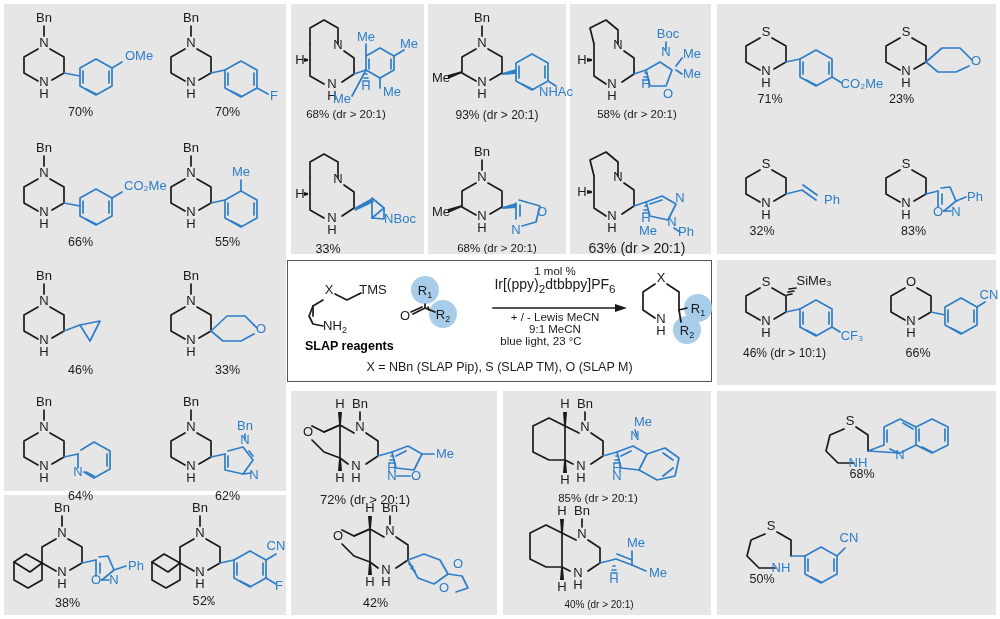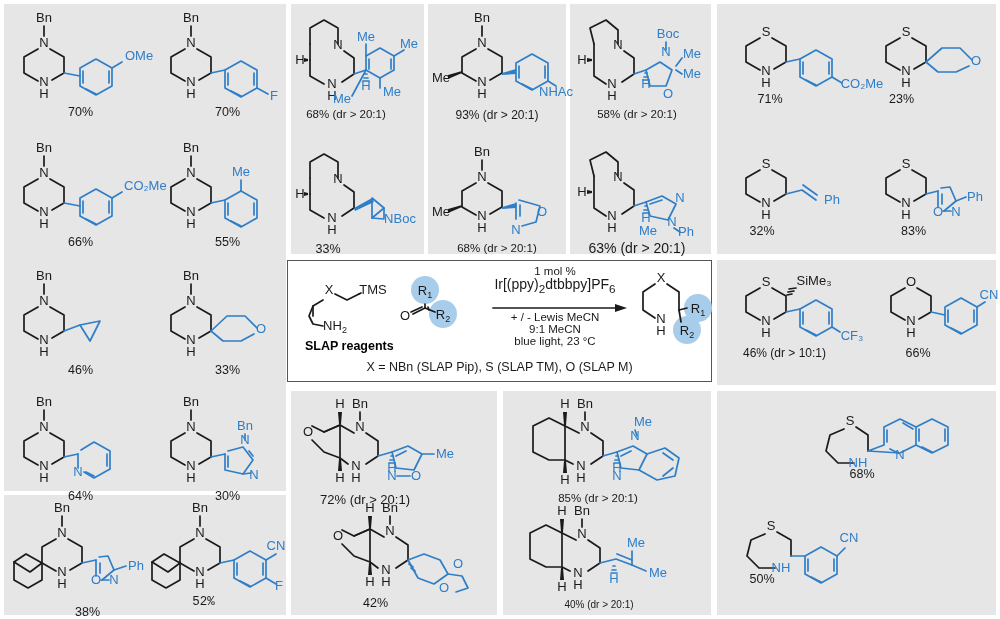--- a/index.html
+++ b/index.html
@@ -169,21 +169,21 @@
   <text class="lk" x="26" y="88" text-anchor="middle">H</text>
   <line class="bl" x1="46" y1="63" x2="60" y2="60"></line>
   <path class="bl" d="M60,60 L60,76 L78,80 L88,66 L78,53 L63,57"></path>
   <path class="bl" d="M63,62 L63,73"></path>
   <text class="lb" x="80" y="50" text-anchor="middle">N</text>
   <text class="lb" x="80" y="36" text-anchor="middle">Bn</text>
   <line class="bl" x1="80" y1="40" x2="80" y2="46"></line>
   <text class="lb" x="89" y="85" text-anchor="middle">N</text>
   <path class="bl" d="M78,80 L86,79 M84,57 L88,62"></path>
 </svg>
-<div class="yield" style="top:95px;">30%</div>
+<div class="yield" style="top:95px;">62%</div>
 </div>
 
 <div class="cell" style="left:10px;top:500px;width:135px;height:110px;">
 <svg width="135" height="90" viewBox="0 0 135 90">
   <text class="lk" x="52" y="12" text-anchor="middle">Bn</text>
   <line class="bk" x1="52" y1="16" x2="52" y2="26"></line>
   <text class="lk" x="52" y="37" text-anchor="middle">N</text>
   <path class="bk" d="M46,39 L32,47 L32,63 L46,71"></path>
   <path class="bk" d="M58,39 L72,47 L72,63 L60,70"></path>
   <text class="lk" x="52" y="76" text-anchor="middle">N</text>
@@ -192,21 +192,21 @@
   <path class="bk" d="M32,63 L20,72 L4,62"></path>
   <line class="bl" x1="72" y1="63" x2="86" y2="60"></line>
   <path class="bl" d="M86,60 L86,76 M92,80 L104,70 L98,56 L89,57"></path>
   <path class="bl" d="M90,63 L90,73"></path>
   <text class="lb" x="86" y="84" text-anchor="middle">O</text>
   <text class="lb" x="104" y="84" text-anchor="middle">N</text>
   <path class="bl" d="M91,80 L99,80"></path>
   <line class="bl" x1="104" y1="70" x2="116" y2="66"></line>
   <text class="lb" x="126" y="70" text-anchor="middle">Ph</text>
 </svg>
-<div class="yield" style="top:105px;left:-10px;padding-left:20px;">38%</div>
+<div class="yield" style="top:96px;left:-10px;">38%</div>
 </div>
 
 <div class="cell" style="left:148px;top:500px;width:135px;height:110px;">
 <svg width="135" height="90" viewBox="0 0 135 90">
   <text class="lk" x="52" y="12" text-anchor="middle">Bn</text>
   <line class="bk" x1="52" y1="16" x2="52" y2="26"></line>
   <text class="lk" x="52" y="37" text-anchor="middle">N</text>
   <path class="bk" d="M46,39 L32,47 L32,63 L46,71"></path>
   <path class="bk" d="M58,39 L72,47 L72,63 L60,70"></path>
   <text class="lk" x="52" y="76" text-anchor="middle">N</text>
@@ -638,14 +638,14 @@
   <line class="bk" x1="384" y1="44" x2="386" y2="56"></line>
   <text class="lk" x="403" y="47" text-anchor="middle">R<tspan class="sm" dy="3">1</tspan></text>
   <text class="lk" x="392" y="69" text-anchor="middle">R<tspan class="sm" dy="3">2</tspan></text>
 </svg>
 </div>
 
 <div class="cond" style="left:470px;top:265px;width:170px;">1 mol %</div>
 <div class="cond" style="left:470px;top:278px;width:170px;font-size:14px;">Ir[(ppy)<sub>2</sub>dtbbpy]PF<sub>6</sub></div>
 <div class="cond" style="left:470px;top:311px;width:170px;">+ / - Lewis MeCN</div>
 <div class="cond" style="left:470px;top:323px;width:170px;">9:1 MeCN</div>
-<div class="cond" style="left:470px;top:335px;width:170px;">blue light, 23 °C</div>
+<div class="cond" style="left:456px;top:335px;width:170px;">blue light, 23 °C</div>
 <div class="cond" style="left:287px;top:361px;width:425px;font-size:12.5px;">X = NBn (SLAP Pip), S (SLAP TM), O (SLAP M)</div>
 
 </body></html>

